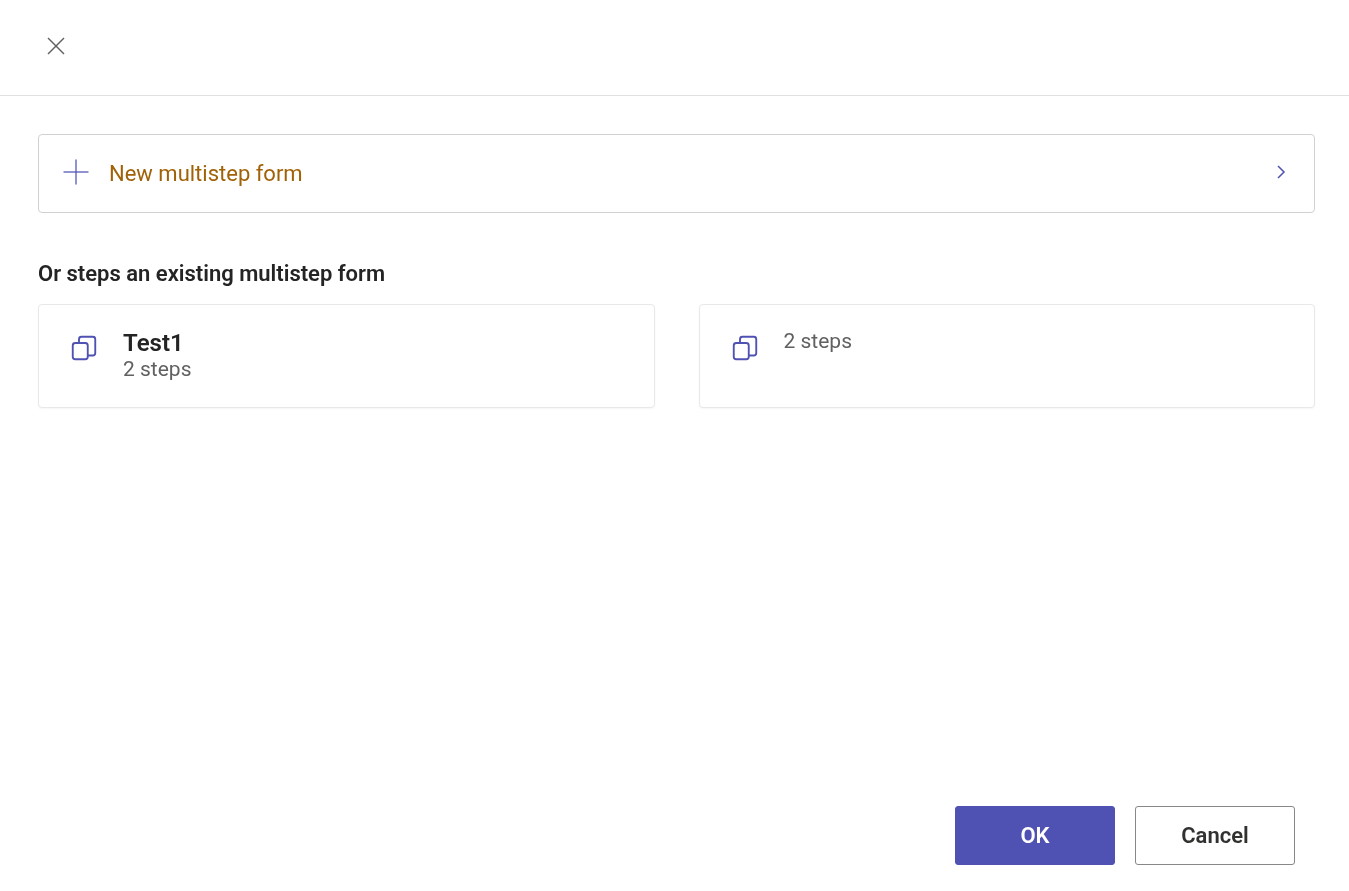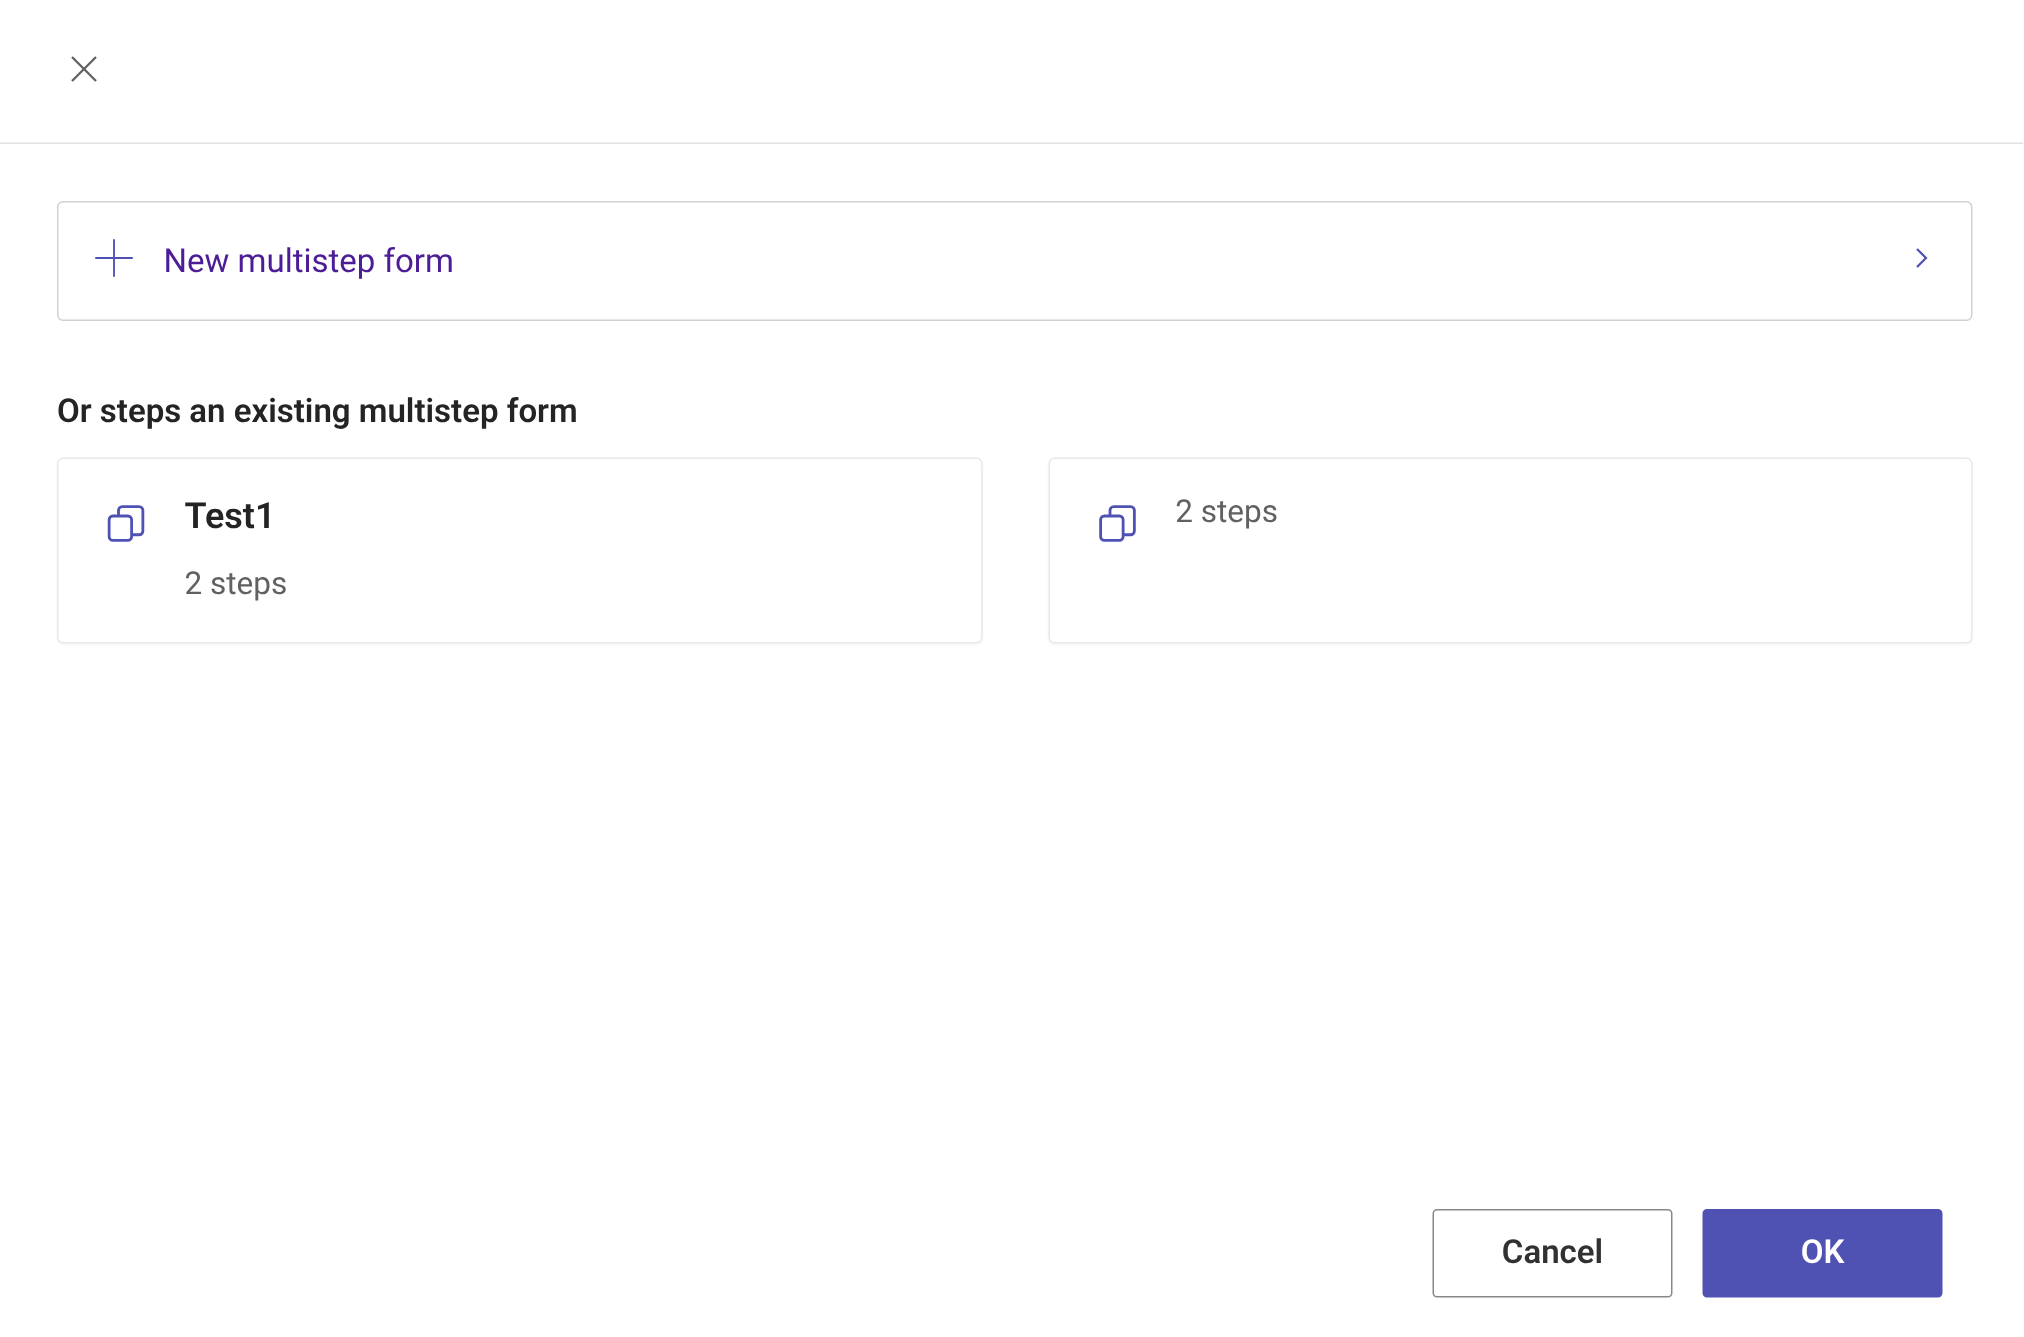--- a/index.html
+++ b/index.html
@@ -64,21 +64,21 @@
     .plus-icon {
       color: #4f52b2;
     }
     .plus-icon svg {
       width: 30px;
       height: 30px;
       stroke-width: 1;
     }
     .new-form-label {
       font-size: 22px;
-      color: #4c1d95;
+      color: #a16207;
       font-weight: 400;
     }
     .chevron-icon {
       color: #4f52b2;
     }
     .chevron-icon svg {
       width: 18px;
       height: 18px;
     }
     .section-heading {
@@ -108,21 +108,21 @@
       color: #4f52b2;
       margin-top: 4px;
     }
     .form-card-icon svg {
       width: 30px;
       height: 30px;
     }
     .form-card-text {
       display: flex;
       flex-direction: column;
-      gap: 20px;
+      gap: 0;
     }
     .form-card-title {
       font-size: 24px;
       font-weight: 600;
       color: #242424;
     }
     .form-card-subtitle {
       font-size: 21px;
       font-weight: 400;
       color: #616161;
@@ -211,15 +211,15 @@
         </svg>
       </span>
       <div class="form-card-text">
         <span class="form-card-subtitle">2 steps</span>
       </div>
     </div>
   </div>
 </div>
 
 <div class="dialog-footer">
+  <button class="btn btn-primary">OK</button>
   <button class="btn btn-secondary">Cancel</button>
-  <button class="btn btn-primary">OK</button>
 </div>
 
 </body></html>

